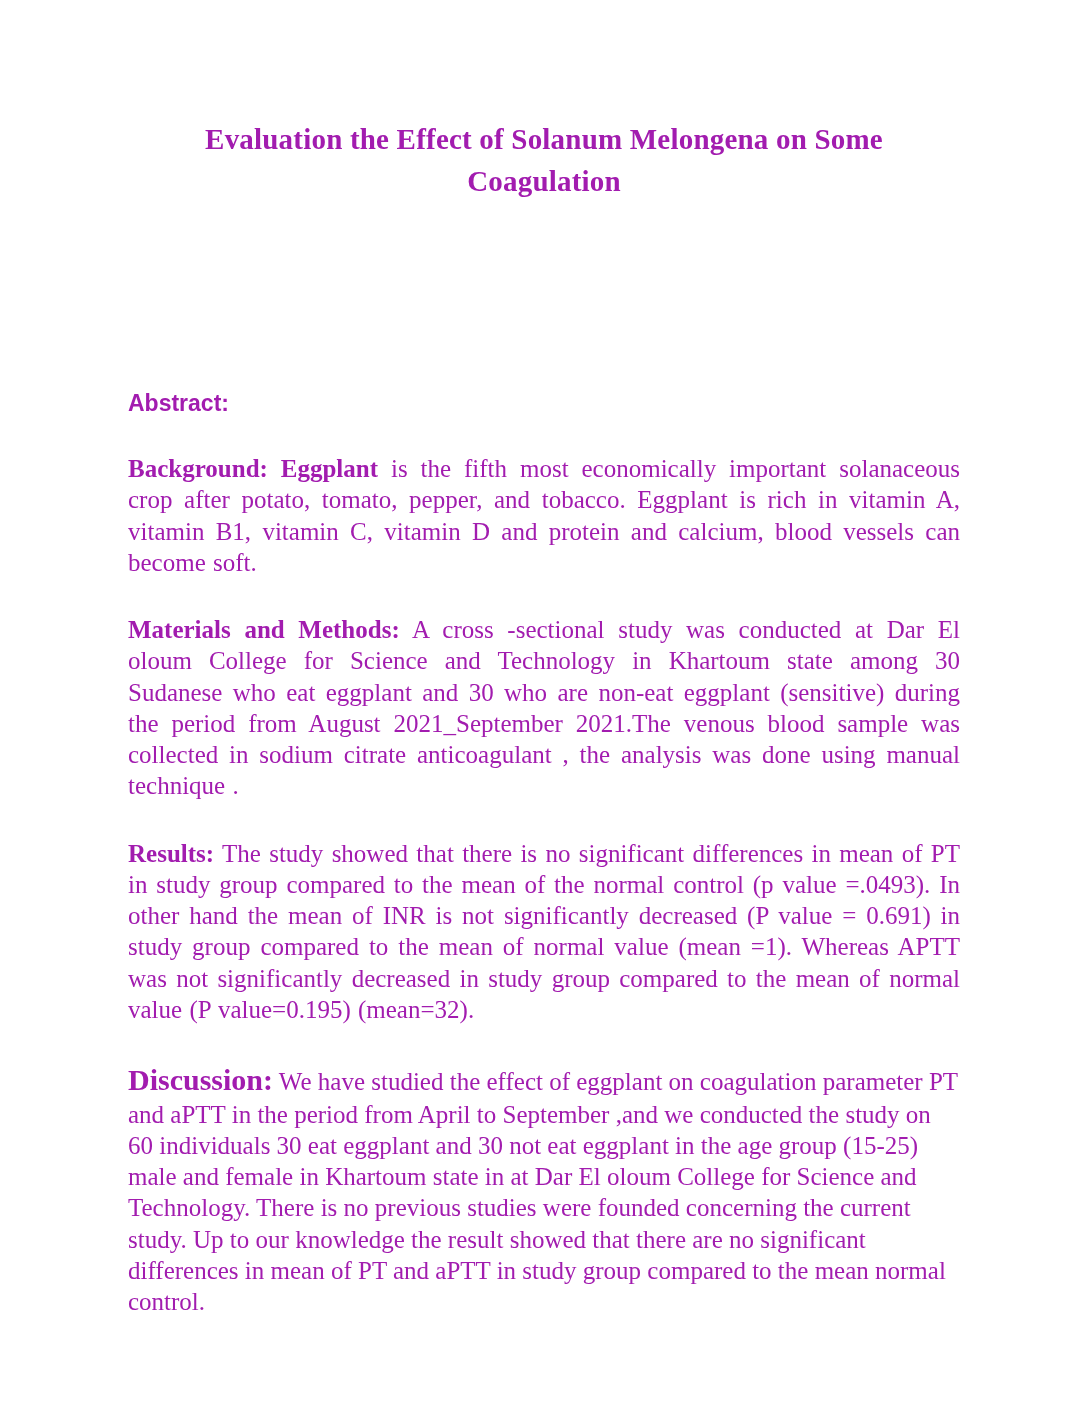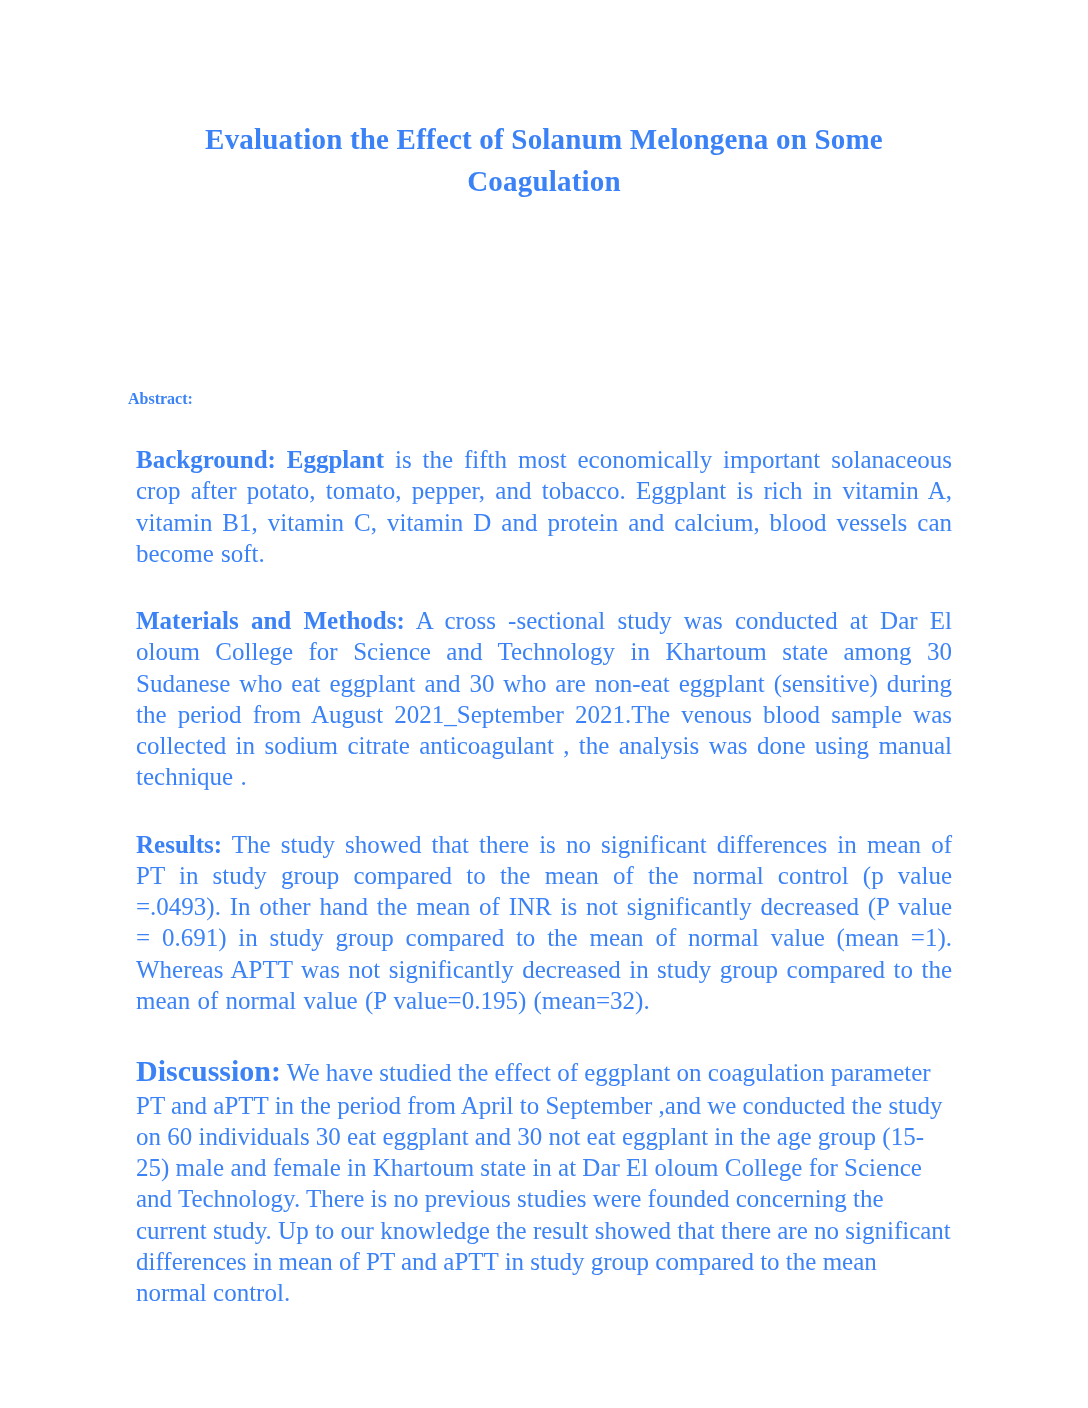--- a/index.html
+++ b/index.html
@@ -5,46 +5,46 @@
   * { box-sizing: border-box; }
   html, body {
     margin: 0;
     padding: 0;
     background: #ffffff;
   }
   .page {
     width: 1088px;
     height: 1408px;
     background: #ffffff;
-    color: #3b82f6;
+    color: #a21caf;
     font-family: "Liberation Serif", serif;
     overflow: hidden;
     position: relative;
   }
   .content {
     padding: 118px 128px 0 128px;
   }
   .title {
     font-weight: bold;
     font-size: 29px;
     line-height: 1.45;
     text-align: center;
     letter-spacing: 0.2px;
   }
   .abstract-heading {
-    font-family: Liberation Serif, serif;
+    font-family: Liberation Sans, sans-serif;
     font-weight: bold;
-    font-size: 16px;
+    font-size: 23px;
     margin-top: 188px;
   }
   .para {
     font-size: 25px;
     line-height: 1.25;
     text-align: justify;
-    margin: 8px;
+    margin: 0;
     margin-top: 36px;
     word-spacing: 1px;
   }
   .para .lead {
     font-weight: bold;
   }
   .para.discussion {
     text-align: left;
     word-spacing: normal;
   }

